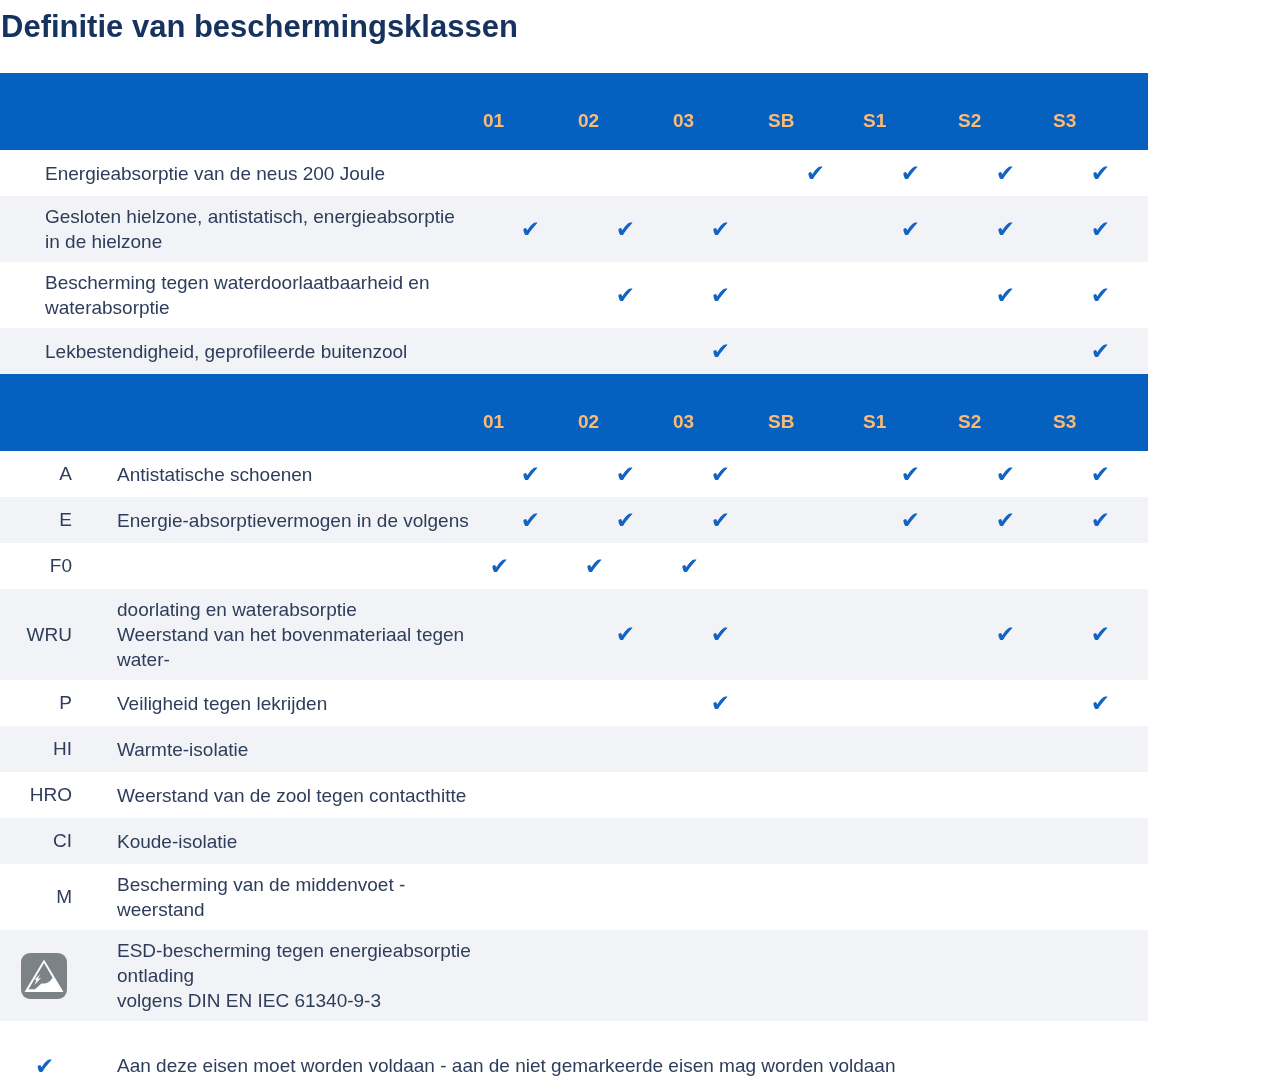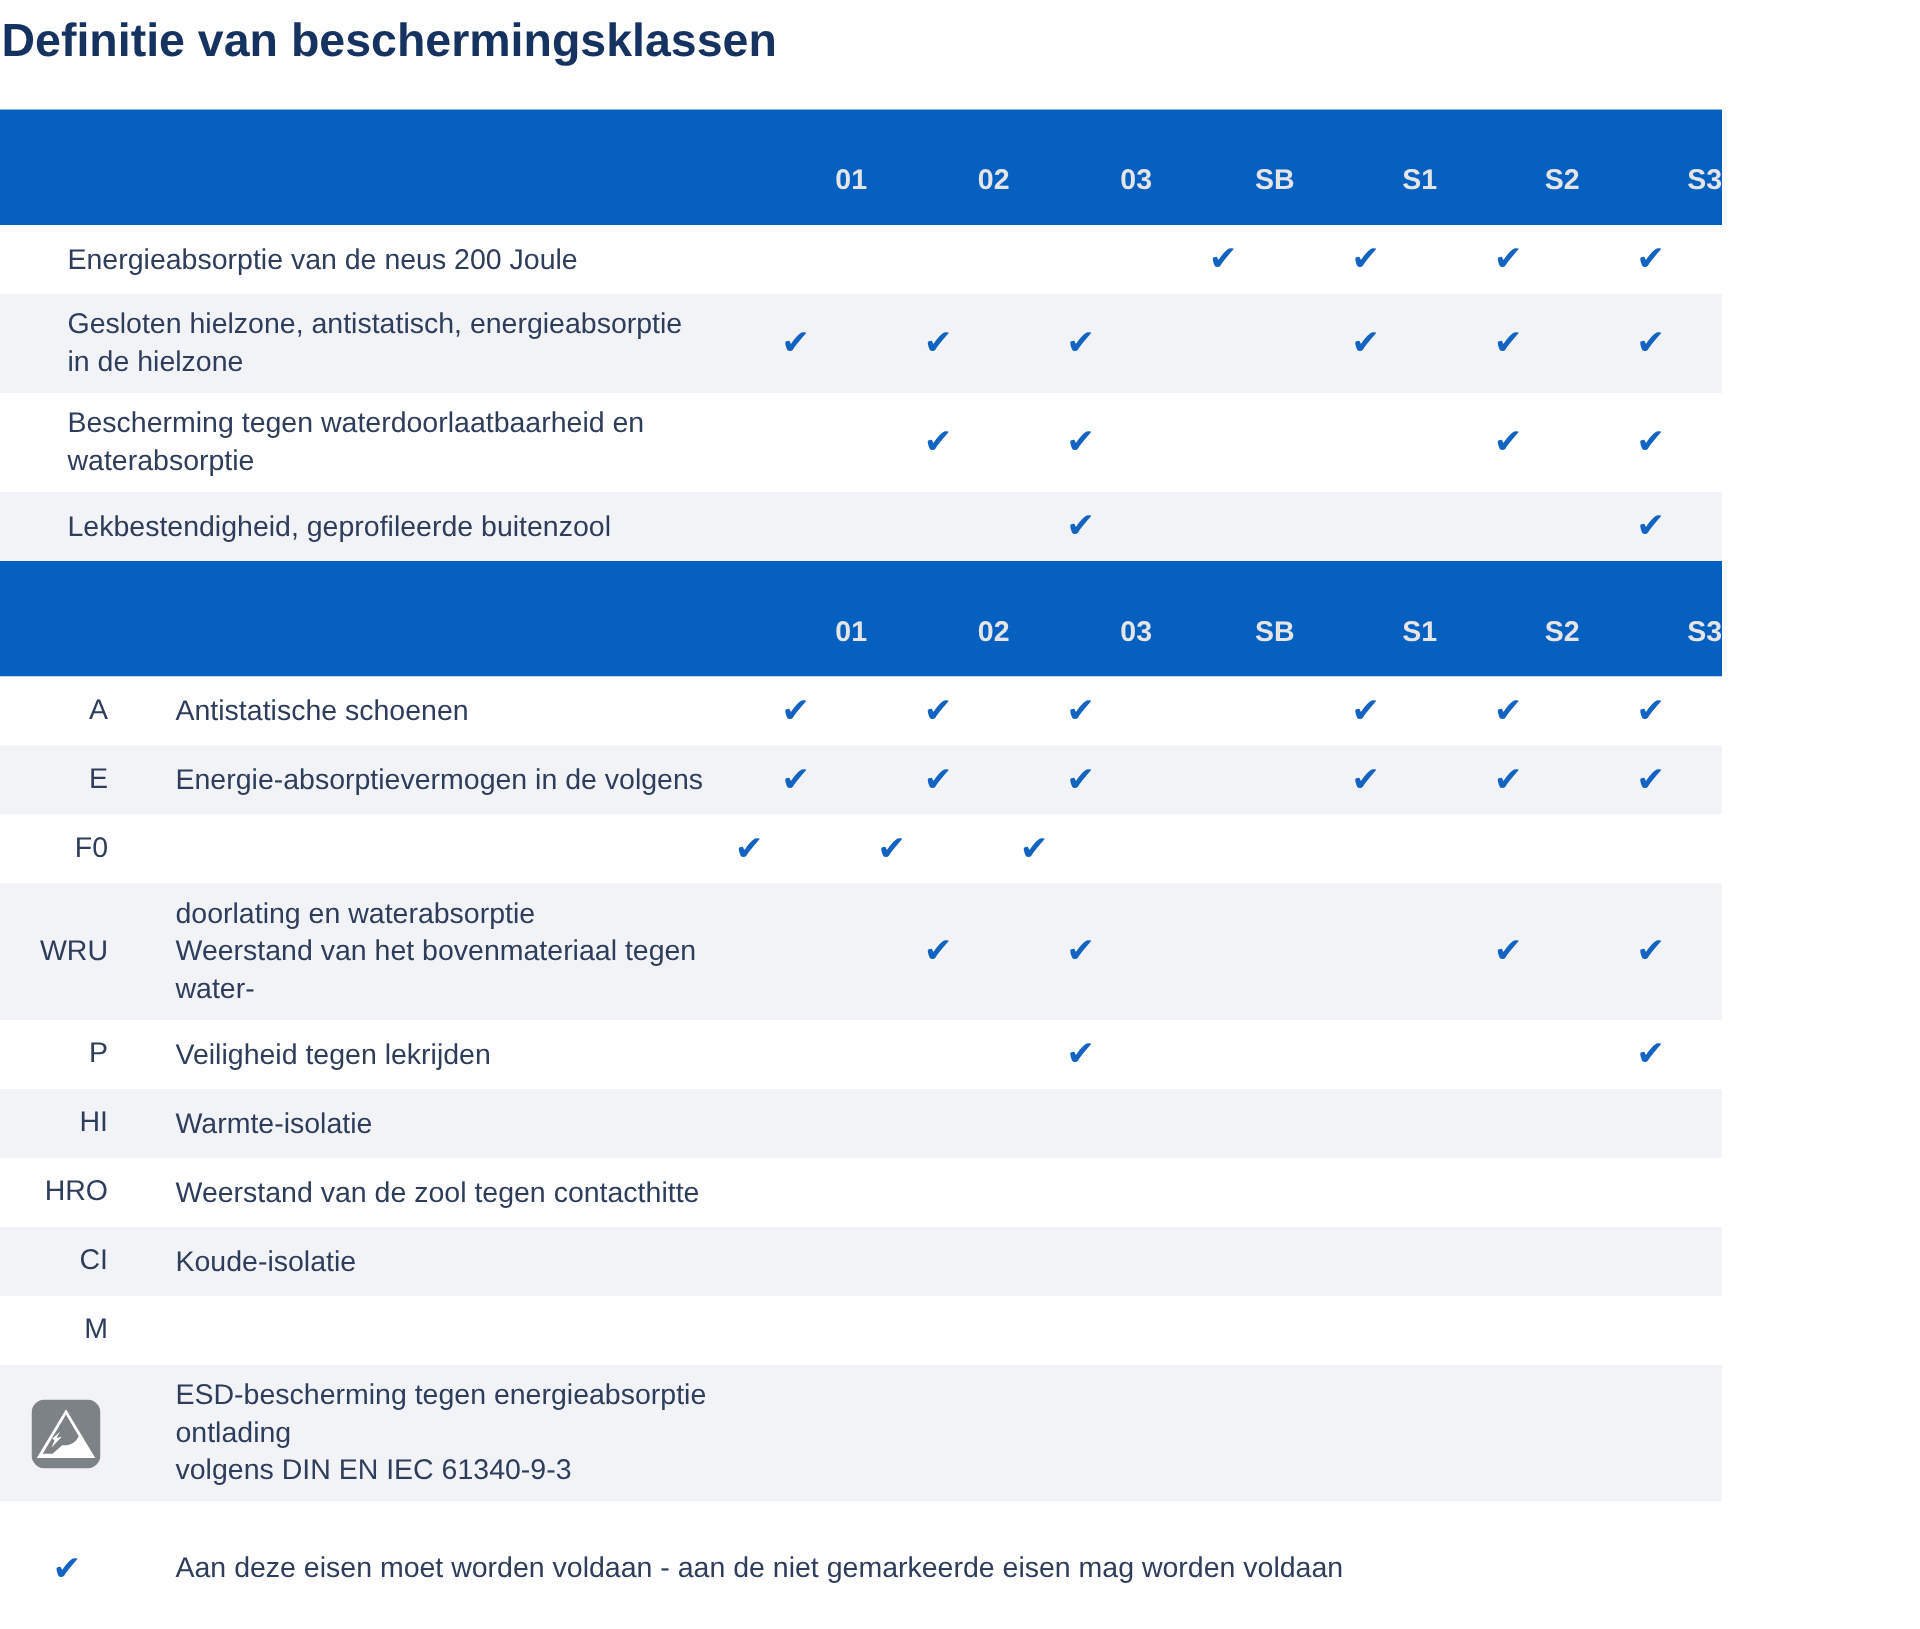--- a/index.html
+++ b/index.html
@@ -25,22 +25,22 @@
   .thead {
     height: 77px;
     display: flex;
     align-items: center;
     justify-content: flex-end;
     background: var(--header-bg, #0560c0);
   }
   .hcol {
     width: 95px;
     flex: none;
-    text-align: right;
-    color: #e5e5e5;
+    text-align: left;
+    color: #fdba74;
     font-weight: 700;
     font-size: 19px;
     margin-top: 19px;
   }
 
   .row {
     display: flex;
     align-items: center;
     min-height: 46px;
     background: #ffffff;
@@ -289,20 +289,23 @@
             <div class="ccell"></div>
             <div class="ccell"></div>
             <div class="ccell"></div>
             <div class="ccell"></div>
             <div class="ccell"></div>
             <div class="ccell"></div>
           </div>
         </div>
         <div class="row">
           <div class="cell-code">M</div>
+          <div class="cell-desc">
+            <div>Bescherming van de middenvoet - weerstand</div>
+          </div>
           <div class="cell-checks">
             <div class="ccell"></div>
             <div class="ccell"></div>
             <div class="ccell"></div>
             <div class="ccell"></div>
             <div class="ccell"></div>
             <div class="ccell"></div>
             <div class="ccell"></div>
           </div>
         </div>

